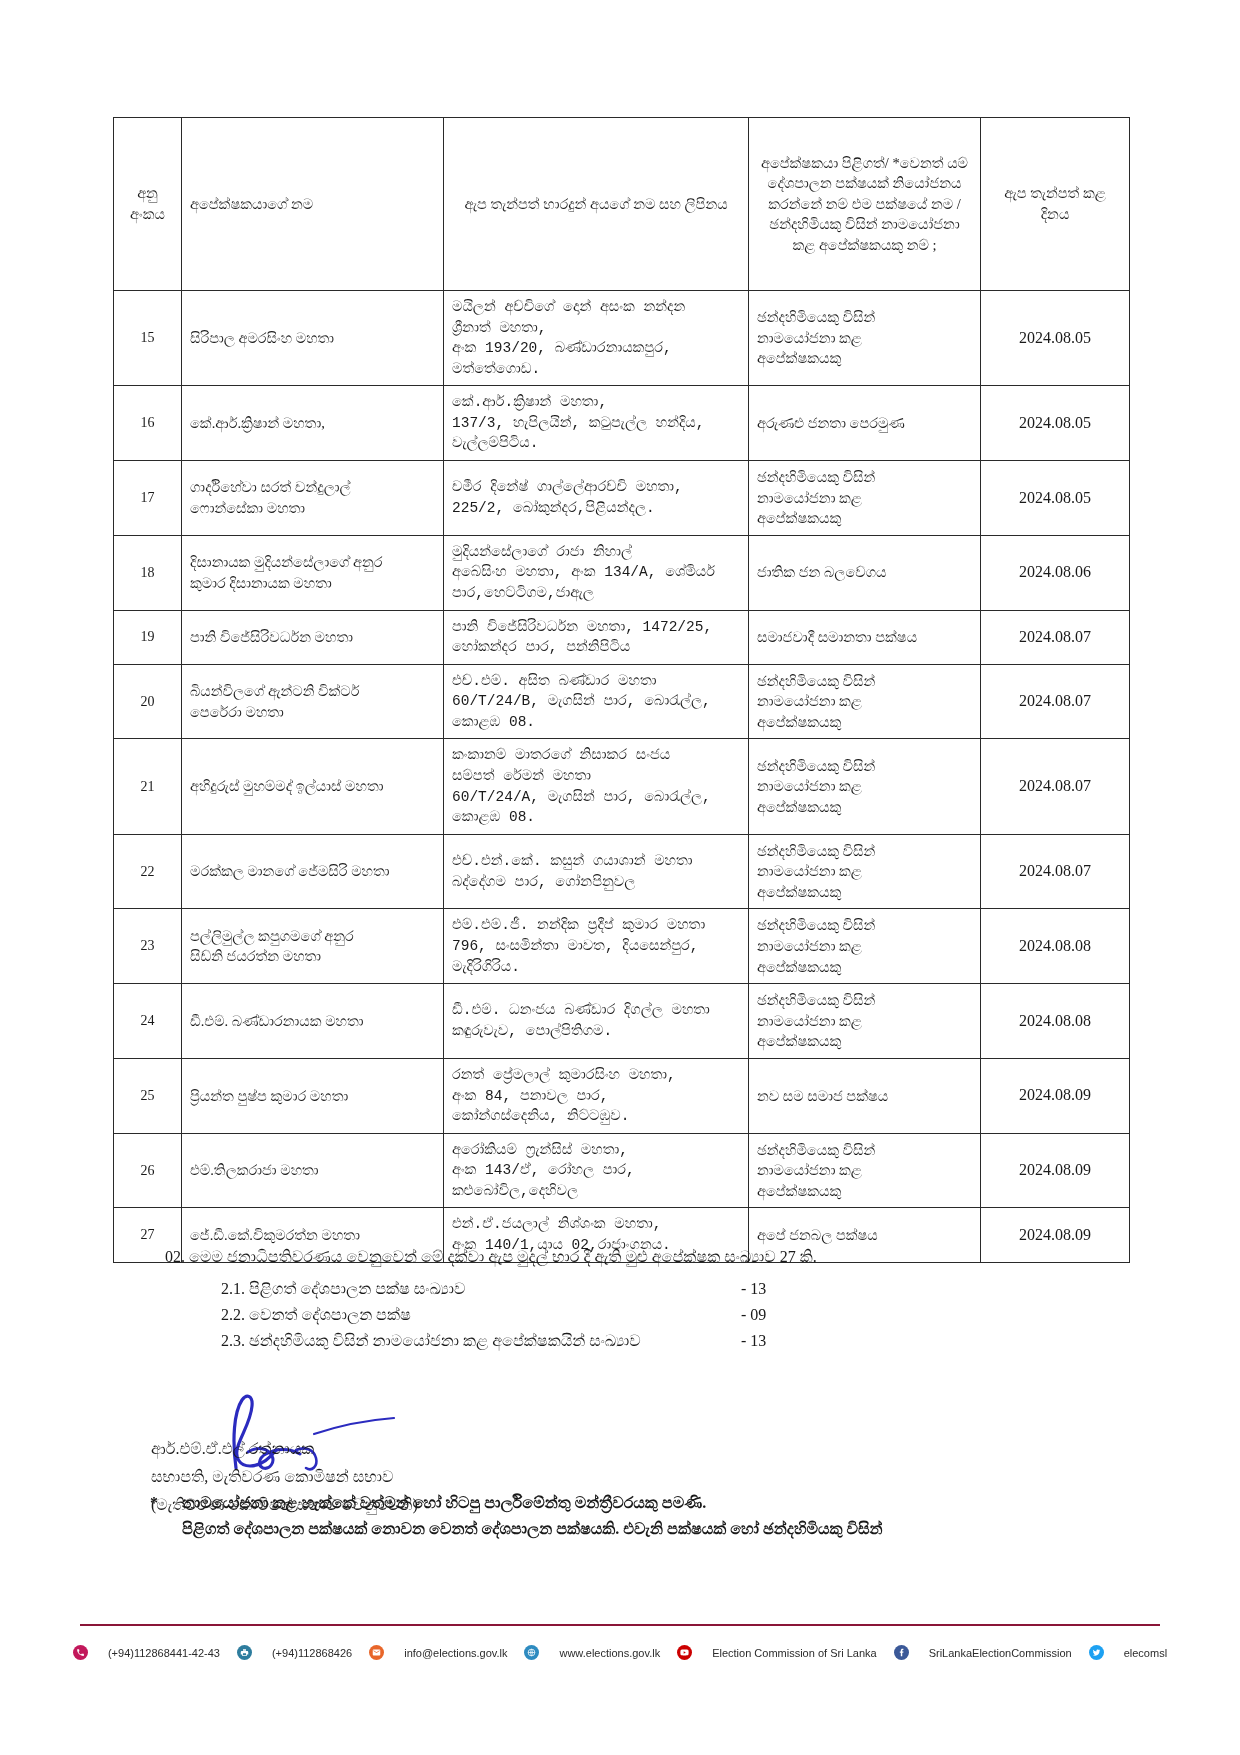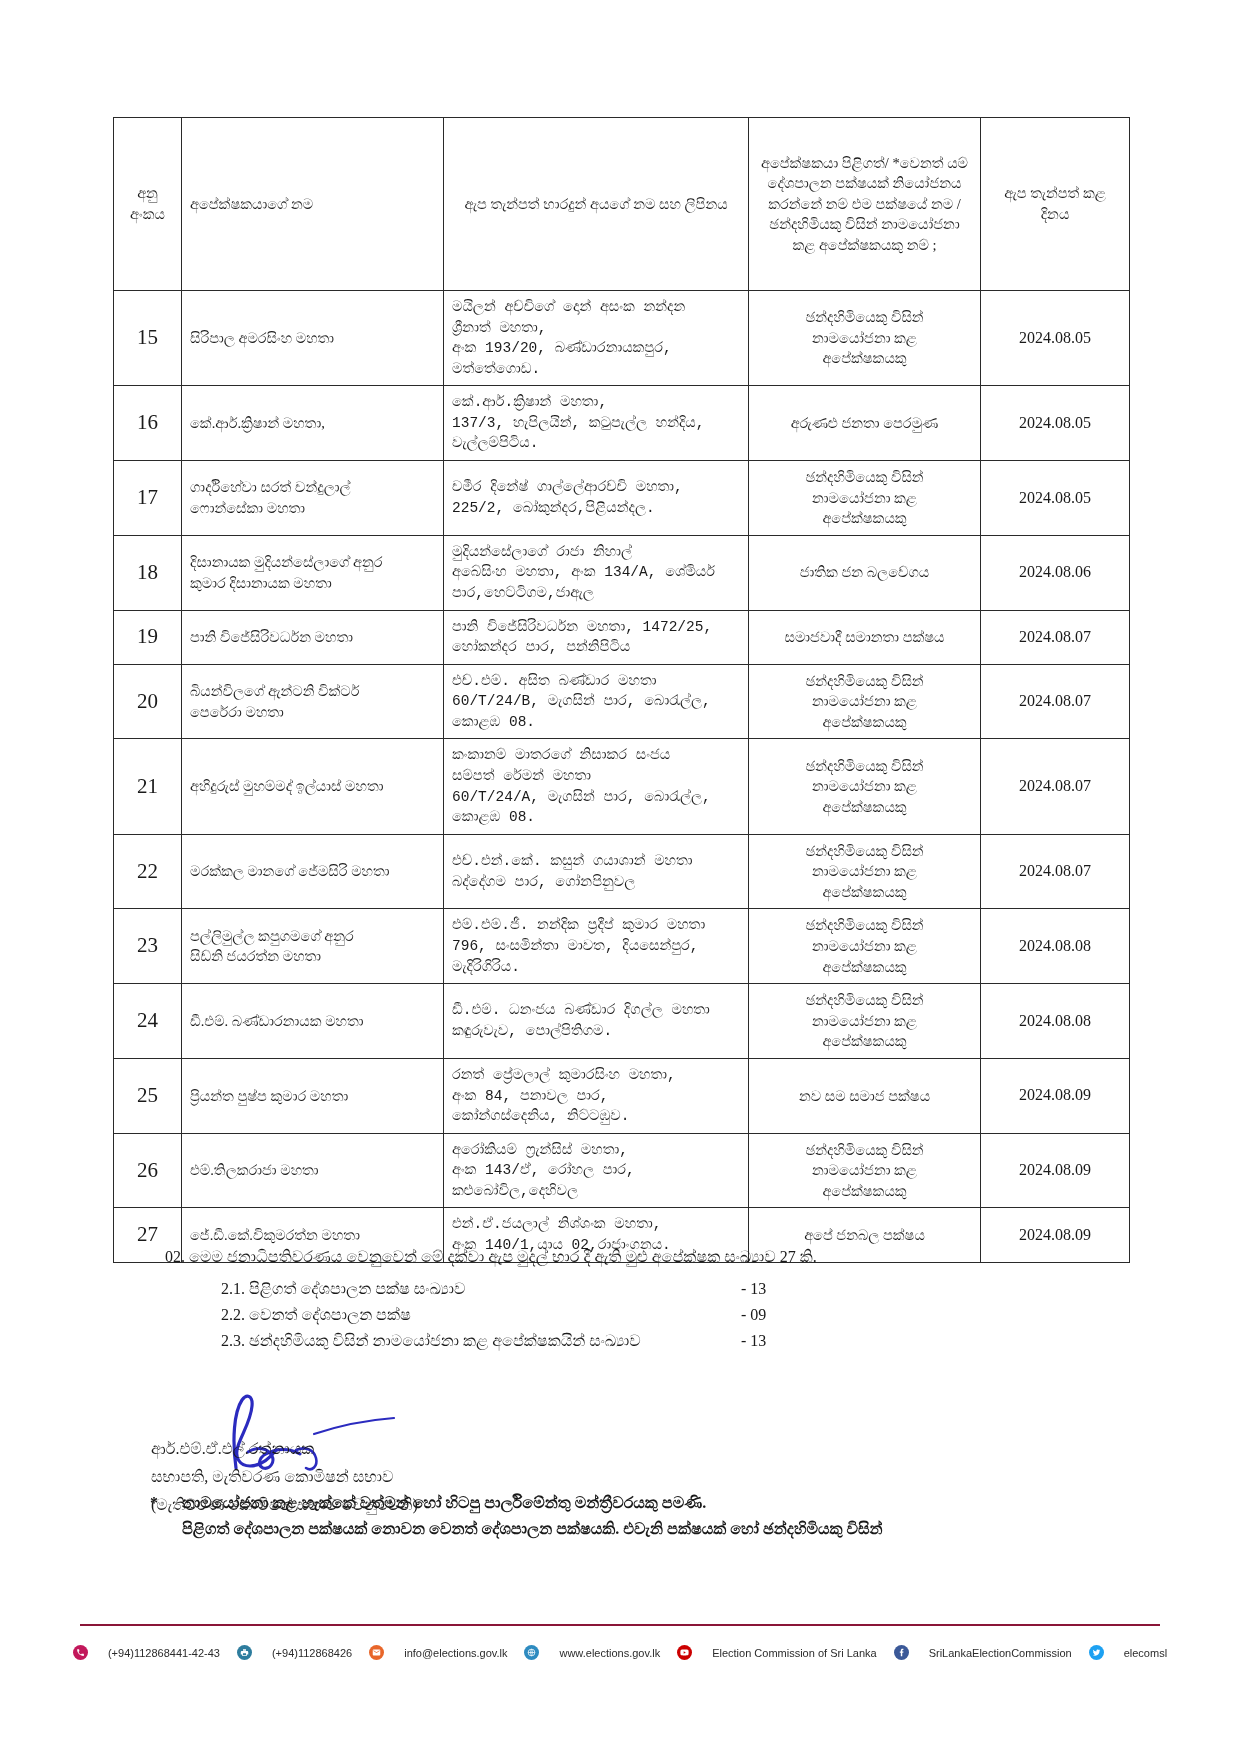--- a/index.html
+++ b/index.html
@@ -59,34 +59,33 @@
     font-weight: normal;
     text-align: center;
     height: 160px;
     vertical-align: middle;
     font-size: 14.5px;
   }
   th.h-name { text-align: left; padding-left: 12px; }
 
   td.col-no {
     text-align: center;
-    font-size: 21px;
+    font-size: 14px;
     font-family: "Liberation Serif", serif;
   }
   td.col-name {
     text-align: left;
     padding-left: 14px;
   }
   td.col-addr {
     text-align: left;
     padding-left: 10px;
     font-family: Liberation Mono, monospace;
   }
   td.col-party {
-    text-align: center;
   }
   td.col-date {
     text-align: center;
     font-size: 16px;
   }
 
   td.col-addr .ln,
   td.col-name .ln,
   td.col-party .ln {
     display: block;

